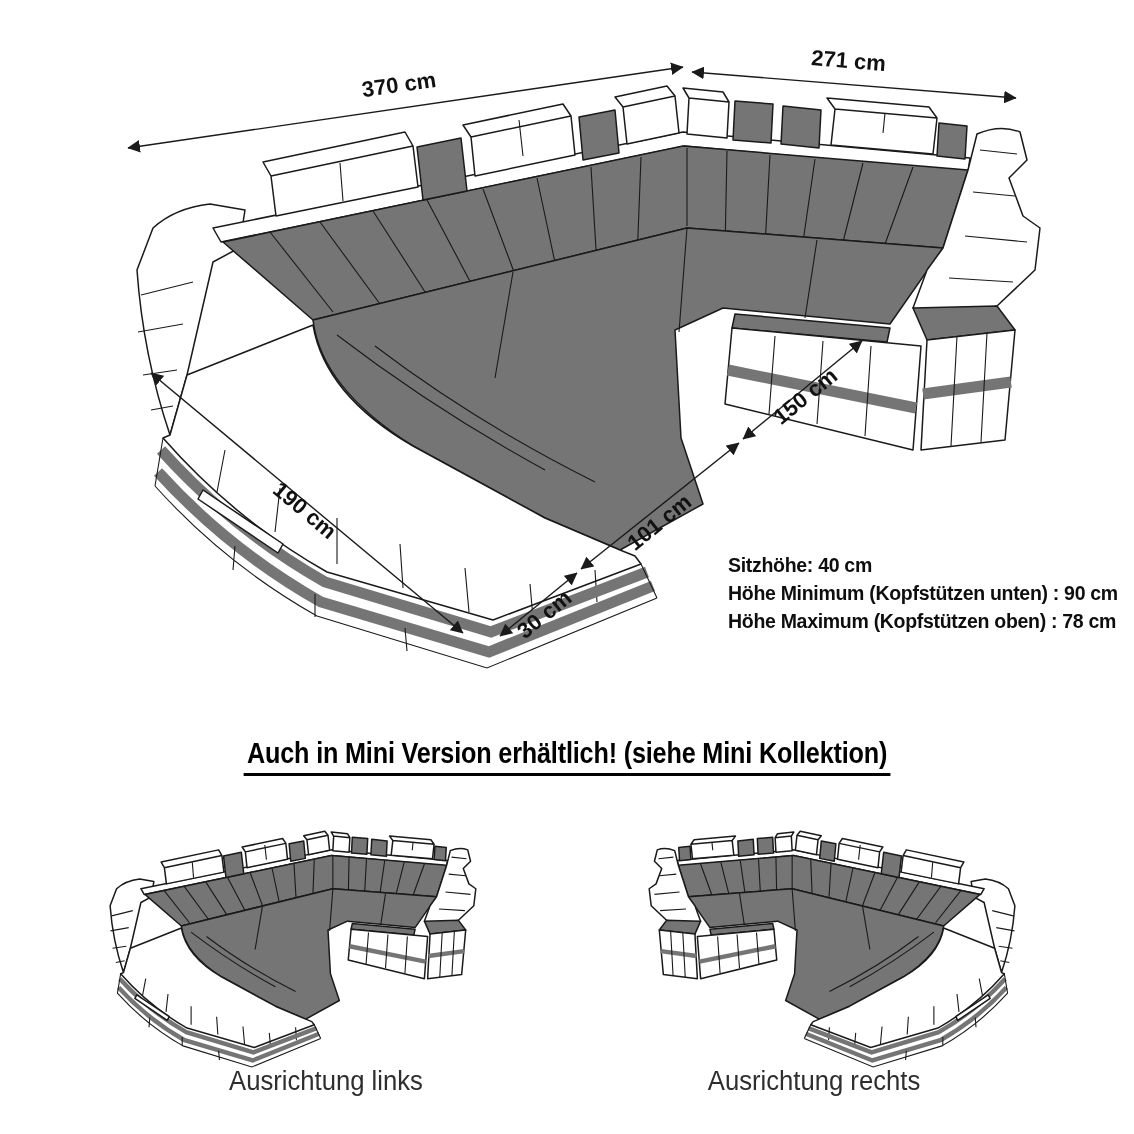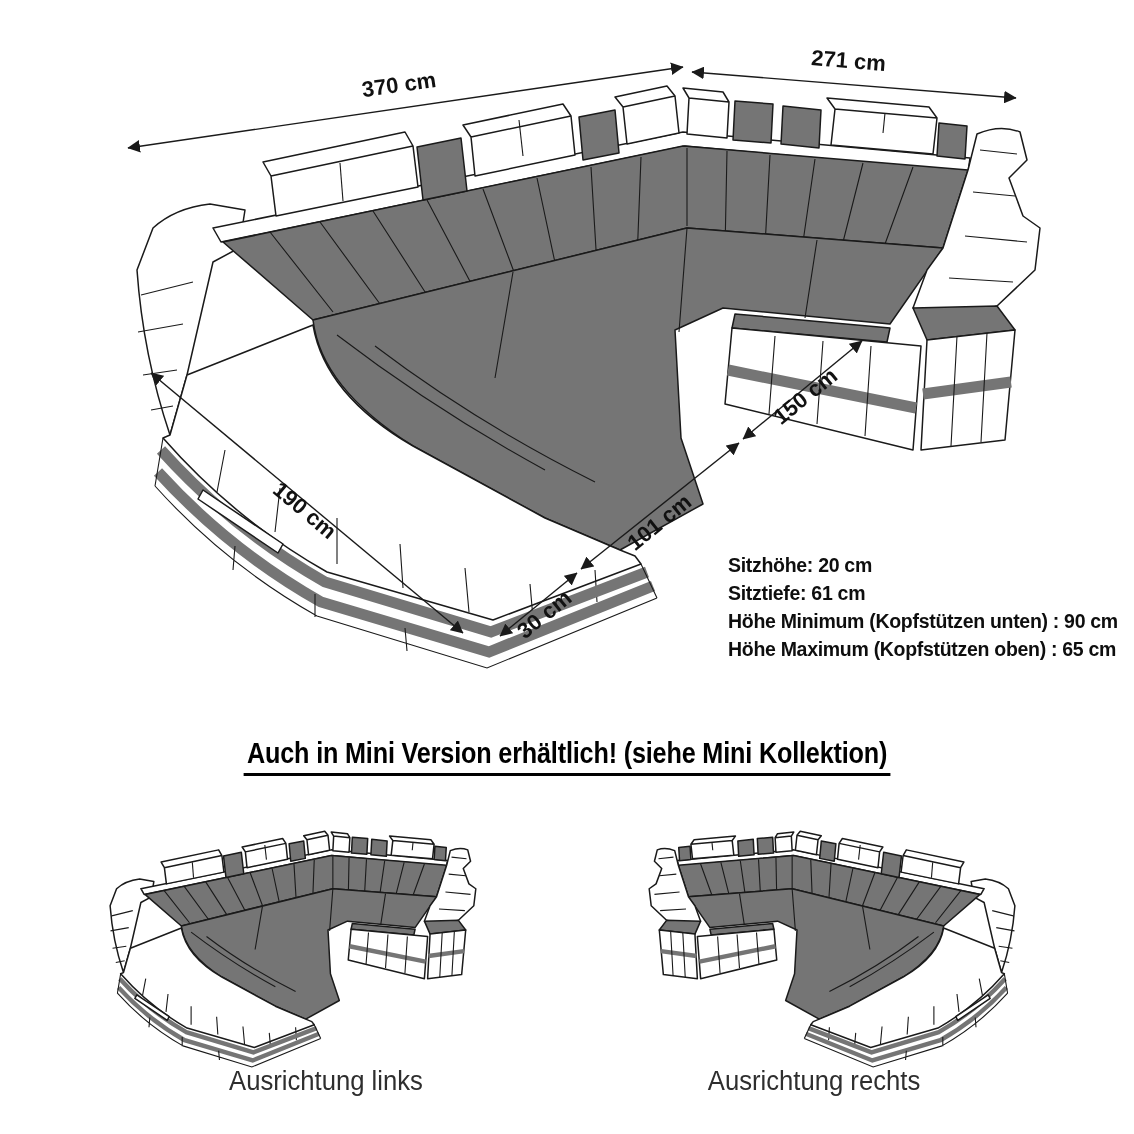--- a/index.html
+++ b/index.html
@@ -115,24 +115,23 @@
 
   <g>
     <use href="#sofa" transform="translate(85,845) scale(0.405)"></use>
   </g>
   <g>
     <use href="#sofa" transform="translate(1040,845) scale(-0.405,0.405)"></use>
   </g>
 </svg>
 
 <div class="specs">
-  <div>Sitzhöhe: 20 cm</div>
-  <div>Sitztiefe: 61 cm</div>
+  <div>Sitzhöhe: 40 cm</div>
   <div>Höhe Minimum (Kopfstützen unten) : 90 cm</div>
-  <div>Höhe Maximum (Kopfstützen oben) : 65 cm</div>
+  <div>Höhe Maximum (Kopfstützen oben) : 78 cm</div>
 </div>
 
 <div class="mini-heading-wrap">
   <span class="mini-heading">Auch in Mini Version erhältlich! (siehe Mini Kollektion)</span>
 </div>
 
 <div class="orient-label orient-left">Ausrichtung links</div>
 <div class="orient-label orient-right">Ausrichtung rechts</div>
 
 </div>

